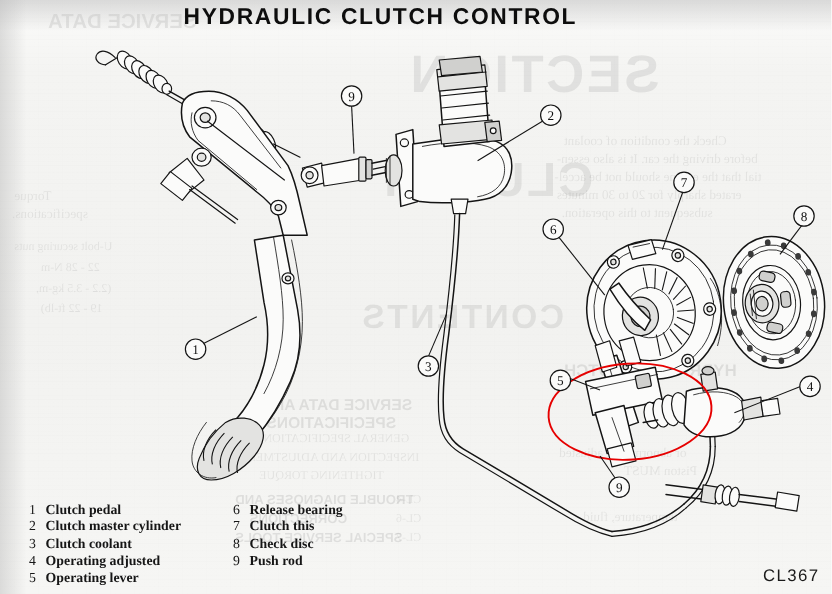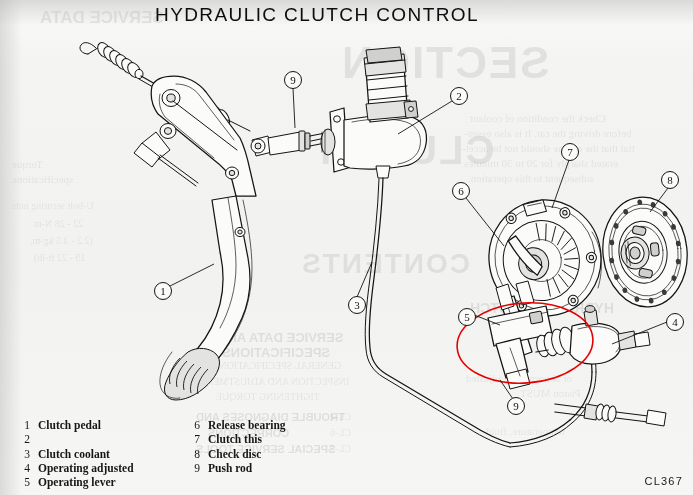--- a/index.html
+++ b/index.html
@@ -72,21 +72,21 @@
     letter-spacing: 2px;
   }
 
   
   #title {
     position: absolute;
     left: 0; top: 4px;
     width: 634px;
     text-align: center;
     font-family: "Liberation Sans", sans-serif;
-    font-weight: normal;
+    font-weight: bold;
     font-size: 19px;
     letter-spacing: 1.4px;
     color: #0d0d0d;
   }
 
   
   #drawing {
     position: absolute;
     left: 0; top: 0;
     width: 693px; height: 495px;
@@ -123,21 +123,21 @@
     white-space: nowrap;
     font-weight: bold;
   }
 
   
   #figure-id {
     position: absolute;
     right: 10px;
     bottom: 8px;
     font-family: "Liberation Sans", sans-serif;
-    font-size: 11px;
+    font-size: 14px;
     letter-spacing: 1.2px;
     color: #1a1a1a;
   }
 
   
 </style>
 </head>
 <body>
 
 <div id="page">
@@ -566,20 +566,21 @@
   </svg>
 
   <div id="legend">
     <div class="legend-col left" id="legend-left">
         <div class="legend-row">
           <span class="legend-num">1</span>
           <span class="legend-label">Clutch pedal</span>
         </div>
         <div class="legend-row">
           <span class="legend-num">2</span>
+          <span class="legend-label">Clutch master cylinder</span>
         </div>
         <div class="legend-row">
           <span class="legend-num">3</span>
           <span class="legend-label">Clutch coolant</span>
         </div>
         <div class="legend-row">
           <span class="legend-num">4</span>
           <span class="legend-label">Operating adjusted</span>
         </div>
         <div class="legend-row">

